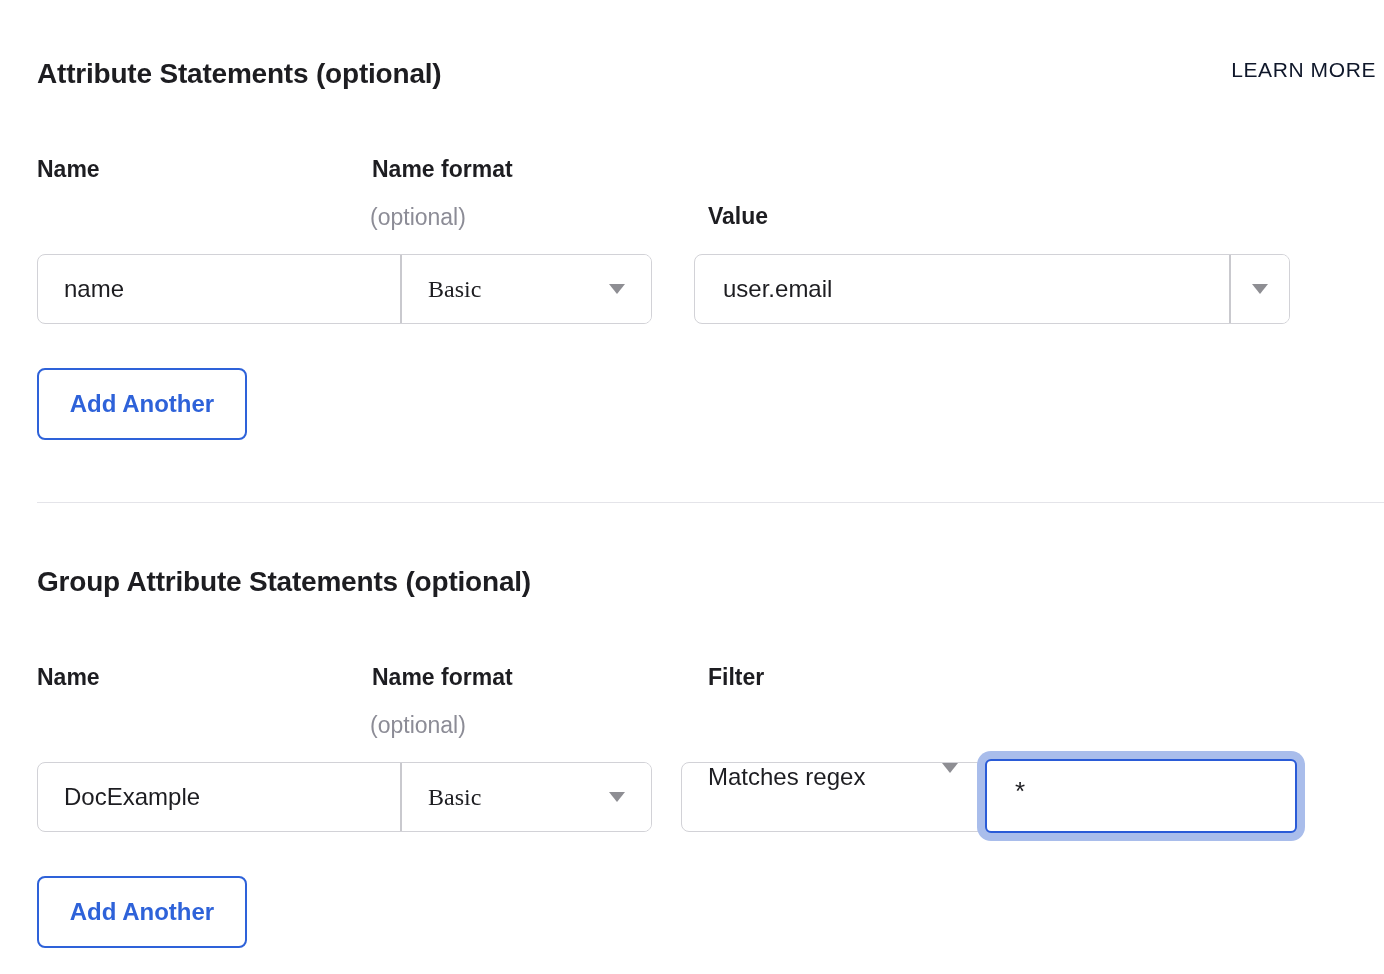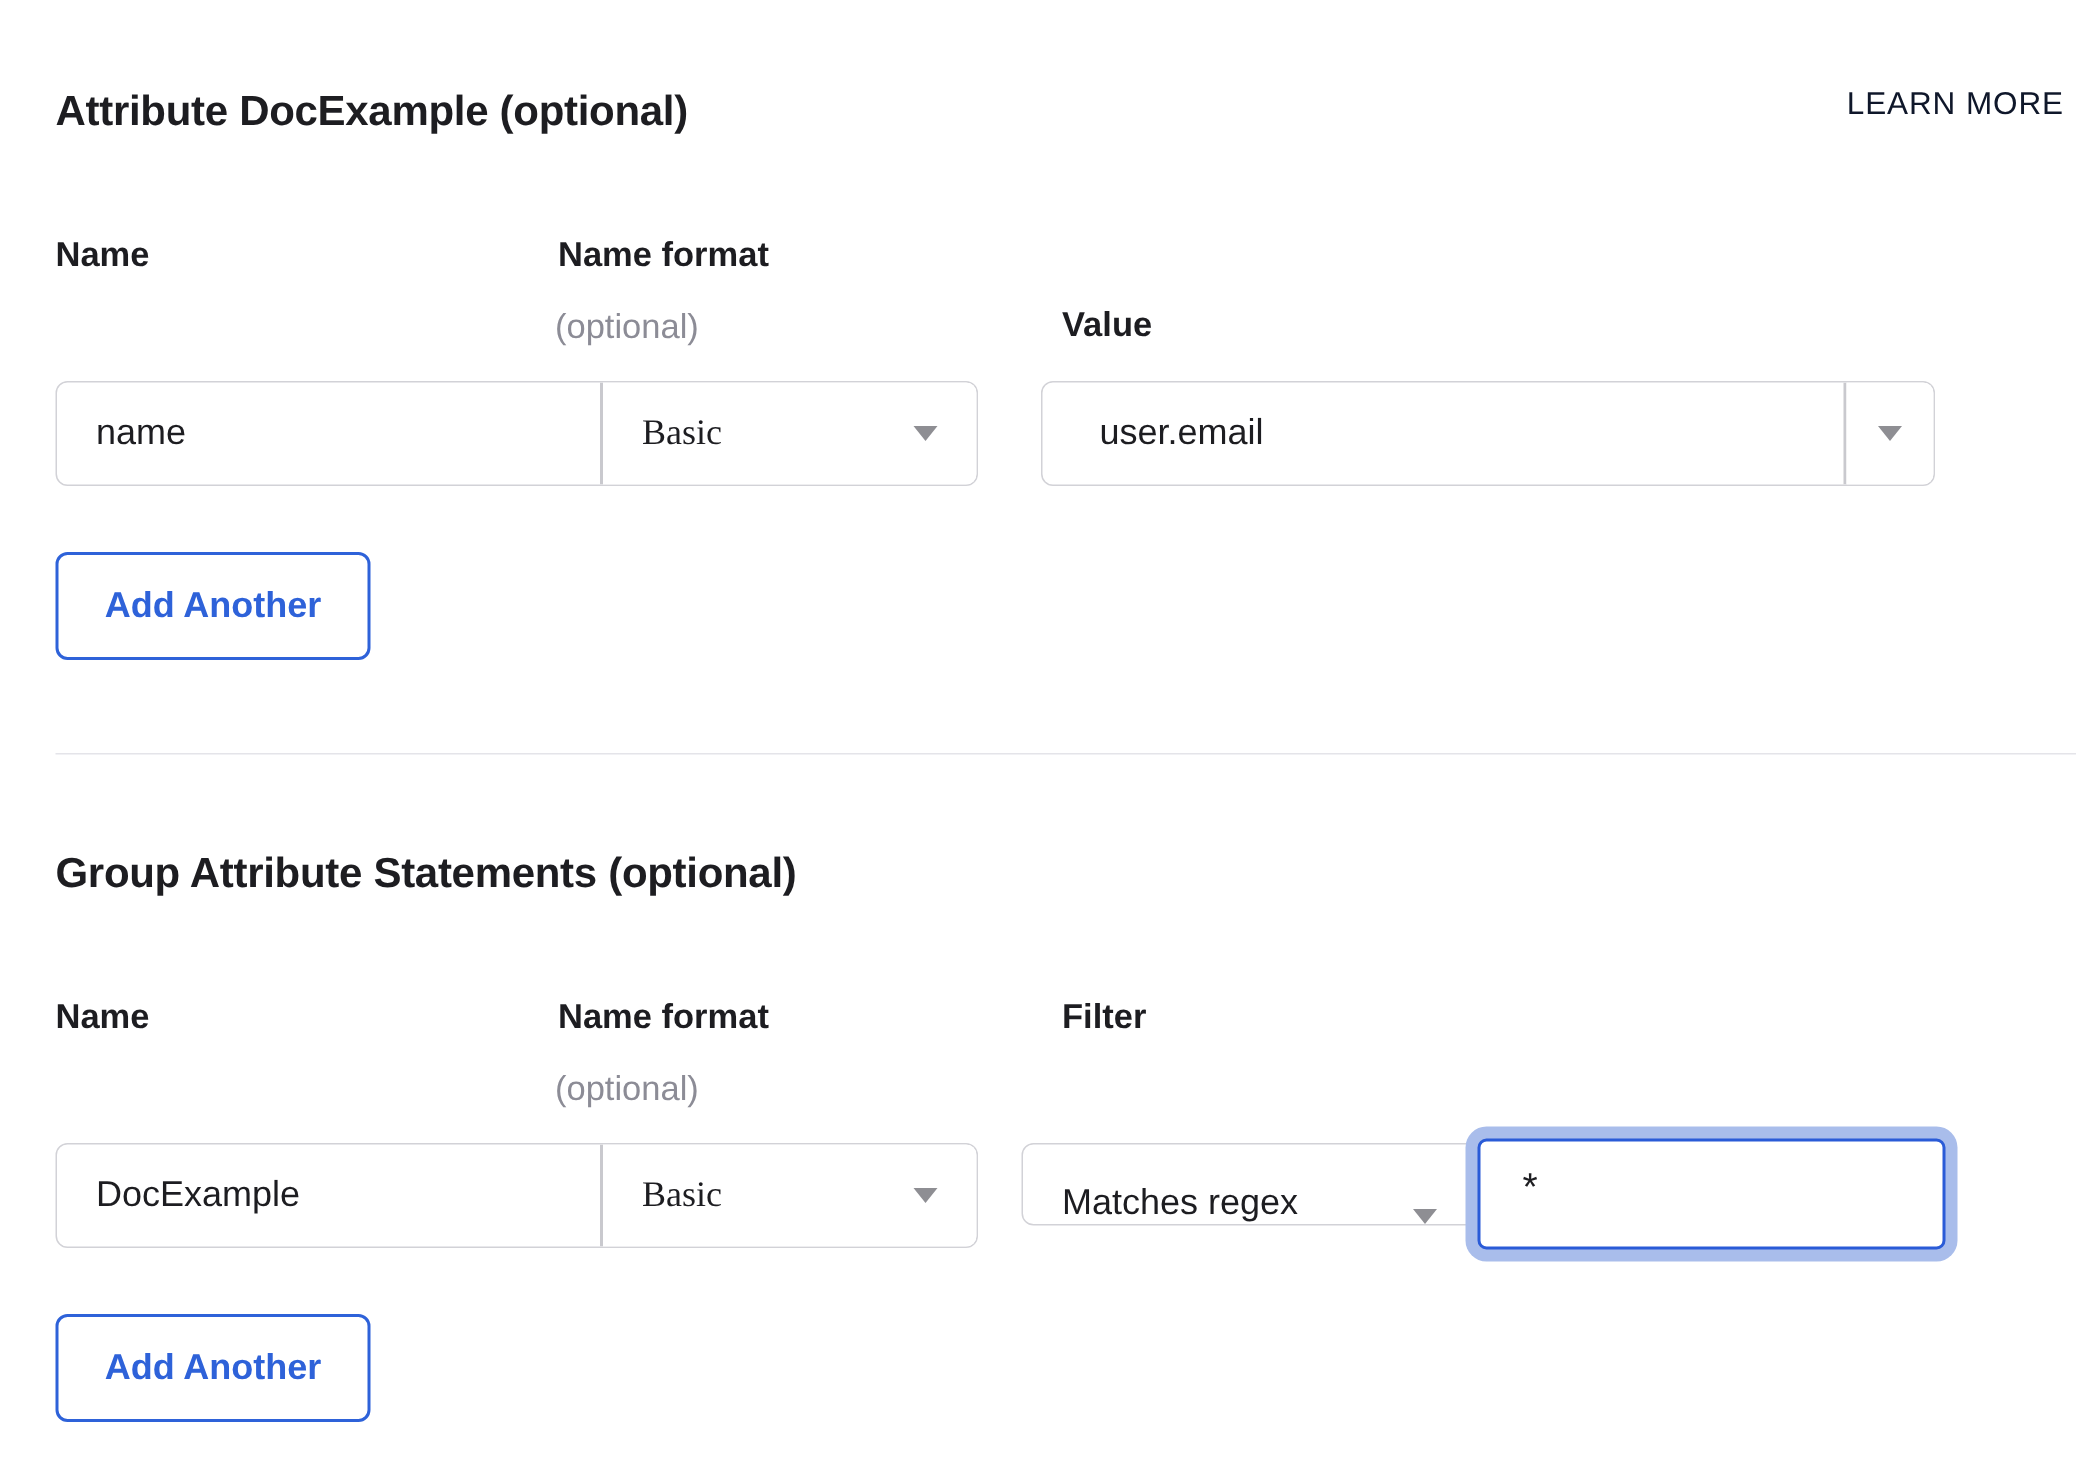--- a/index.html
+++ b/index.html
@@ -91,26 +91,26 @@
     width: 58px;
     display: flex;
     align-items: center;
     justify-content: center;
     cursor: pointer;
     background: #ffffff;
   }
   
   .select-box {
     position: absolute;
-    height: 55px;
+    height: 70px;
     border: 1px solid #d2d2d7;
     border-radius: 8px;
     background: #ffffff;
     display: flex;
-    align-items: flex-end;
+    align-items: flex-start;
     justify-content: space-between;
     padding: 0 26px;
     font-size: 24px;
     color: #1d1d21;
     cursor: pointer;
   }
   .btn-secondary {
     position: absolute;
     left: 37px;
     width: 210px;
@@ -156,39 +156,39 @@
     color: #1d1d21;
     padding: 0 0 10px 28px;
     outline: none;
   }
 </style>
 </head>
 <body>
 
 <div class="canvas">
 
-  <h2 class="section-title" style="top:58px;">Attribute DocExample (optional)</h2>
+  <h2 class="section-title" style="top:58px;">Attribute Statements (optional)</h2>
 
   <a class="learn-more">LEARN MORE</a>
 
   <div class="col-header" style="left:37px; top:156px;">Name</div>
   <div class="col-header" style="left:372px; top:156px;">Name format</div>
   <div class="col-note" style="left:370px; top:204px;">(optional)</div>
   <div class="col-header" style="left:708px; top:156px;margin-top:47px;">Value</div>
 
   <div class="field-group" style="left:37px; top:254px; width:615px;">
     <input class="text-cell" style="width: 362px;" type="text" value="name">
     <div class="group-divider"></div>
     <div class="select-cell" style="flex:1;">
       <span>Basic</span>
       <span class="caret"></span>
     </div>
   </div>
 
-  <div class="field-group" style="left:694px; top:254px; width:596px;padding-left:10px;">
+  <div class="field-group" style="left:694px; top:254px; width:596px;">
     <input class="text-cell" style="flex: 1 1 0%; padding-left: 28px;" type="text" value="user.email">
     <div class="group-divider"></div>
     <div class="arrow-cell">
       <span class="caret"></span>
     </div>
   </div>
 
   <button class="btn-secondary" style="top:368px;">Add Another</button>
 
   <div class="hr"></div>

